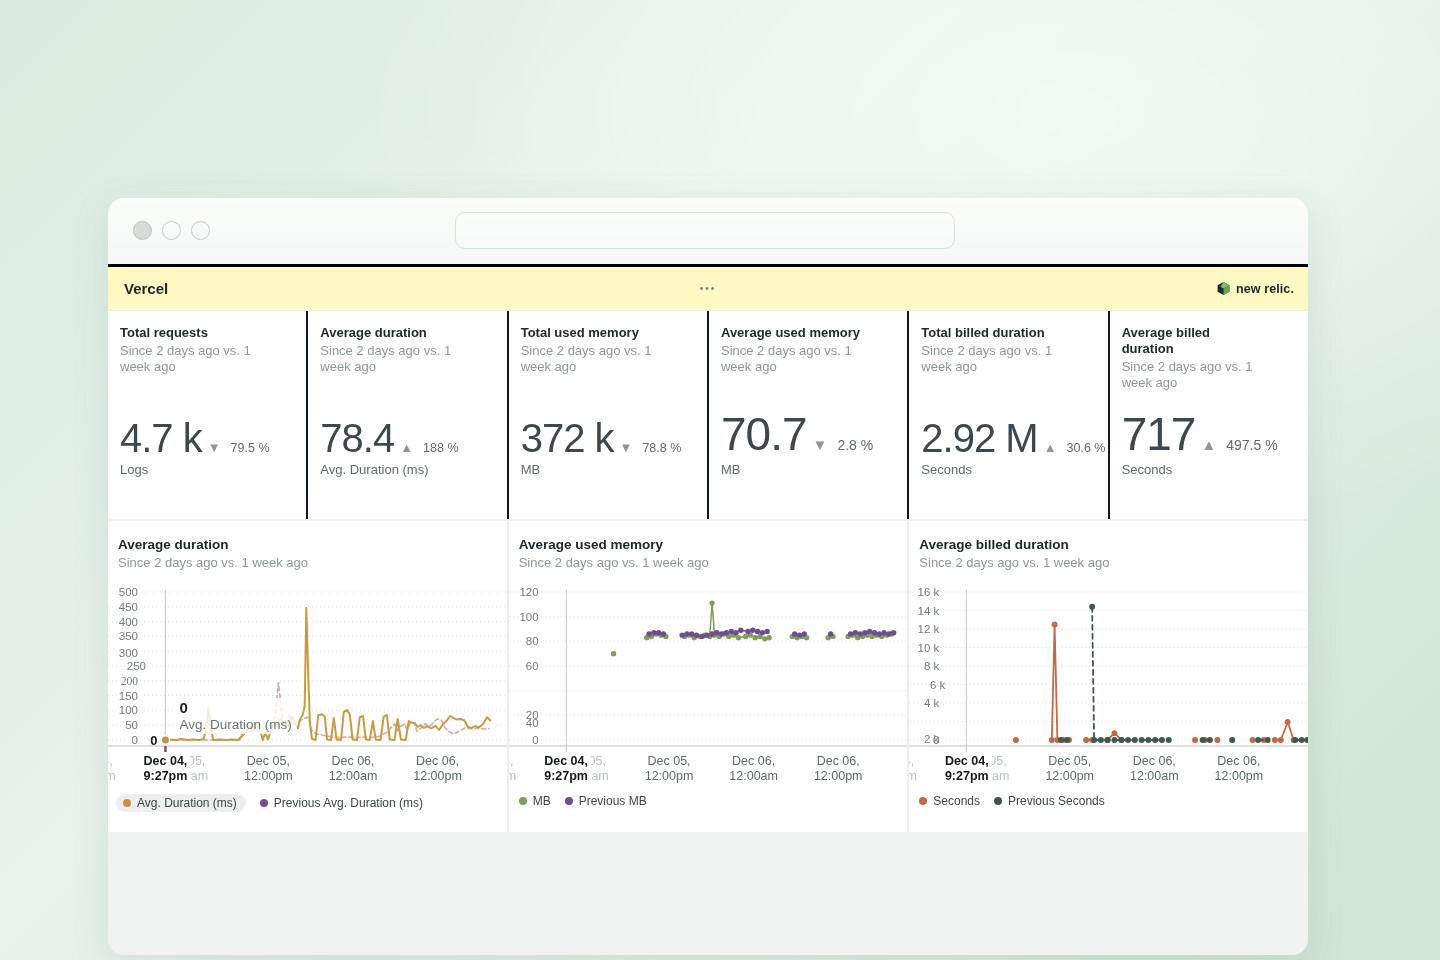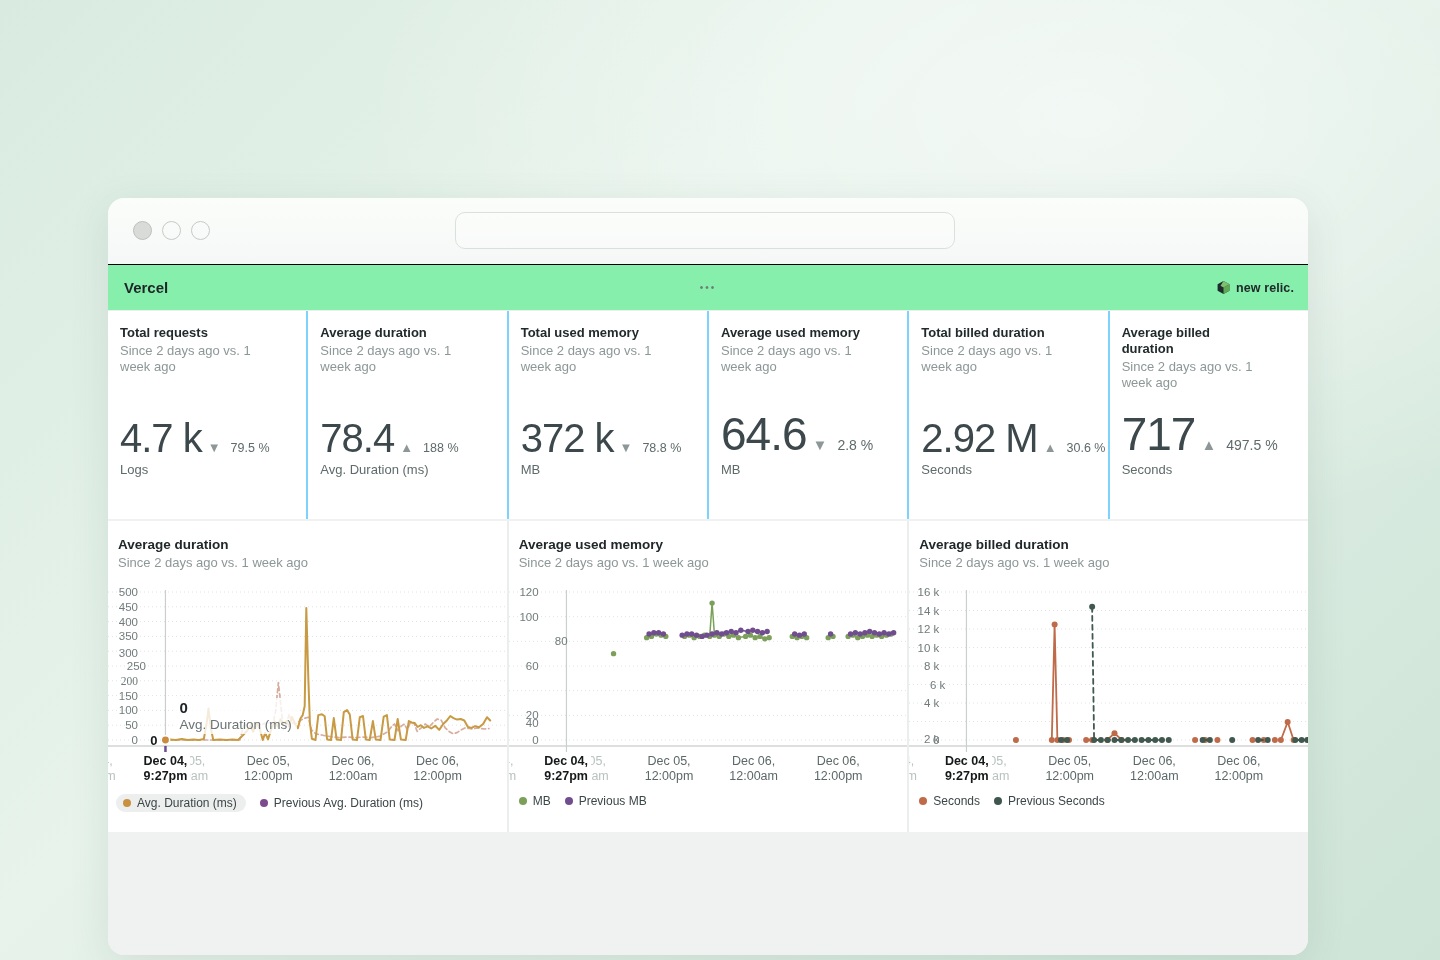--- a/index.html
+++ b/index.html
@@ -21,33 +21,33 @@
   .dot1{left:25px;background:#d9dbd9;border:1.5px solid #bcc0bc;}
   .dot2{left:54px;border:1.5px solid #c6cac6;}
   .dot3{left:83px;border:1.5px solid #c6cac6;}
   .urlbar{
     position:absolute;left:347px;top:14px;width:500px;height:37px;box-sizing:border-box;
     border:1.5px solid #dae0da;border-radius:10px;background:rgba(255,255,255,0.28);
     font-size:13px;color:#5a6560;padding:0 12px;outline:none;
   }
   
   .dash-header{
-    height:47px;background:#86efac;border-top:1px solid #000000;border-bottom:1px solid #eceeed;
+    height:47px;background:#fef9c3;border-top:3px solid #000000;border-bottom:1px solid #eceeed;
     display:flex;align-items:center;padding:0 16px;position:relative;box-sizing:border-box;
   }
   .dash-title{font-size:15px;font-weight:700;color:#1e2627;}
   .menu-ellipsis{
     position:absolute;left:50%;transform:translateX(-50%);
     color:#6f7a7a;font-size:10px;letter-spacing:2px;cursor:pointer;user-select:none;
   }
   .brand{position:absolute;right:14px;display:flex;align-items:center;gap:5px;}
   .brand-text{font-size:12.5px;font-weight:700;color:#202a2b;letter-spacing:0.1px;}
   
   .stats-row{
-    display:grid;grid-template-columns:repeat(6,1fr);gap:2px;height:208px;background:#7dd3fc;
+    display:grid;grid-template-columns:repeat(6,1fr);gap:2px;height:208px;background:#0f172a;
   }
   .stat-card{background:#ffffff;padding:14px 12px 0 12px;display:flex;flex-direction:column;overflow:hidden;}
   .card-title{font-size:13px;font-weight:700;color:#222b2c;line-height:16px;}
   .card-title.narrow{max-width:118px;}
   .card-subtitle{font-size:13px;color:#8d9797;line-height:16px;margin-top:2px;max-width:150px;}
   .stat-value-row{margin-top:auto;display:flex;align-items:baseline;white-space:nowrap;}
   .stat-value{font-size:40px;font-weight:400;color:#3c484b;letter-spacing:-1px;}
   .stat-card.value-lg .stat-value{font-size:46px;}
   .delta-arrow{font-size:13px;color:#8d9797;margin-left:6px;}
   .stat-card.value-lg .delta-arrow{font-size:15px;}
@@ -135,21 +135,21 @@
         <span class="stat-value">372 k</span>
         <span class="delta-arrow">▼</span>
         <span class="delta-pct">78.8 %</span>
       </div>
       <div class="stat-unit">MB</div>
     </div>
     <div class="stat-card value-lg">
       <div class="card-title">Average used memory</div>
       <div class="card-subtitle">Since 2 days ago vs. 1 week ago</div>
       <div class="stat-value-row">
-        <span class="stat-value">64.6</span>
+        <span class="stat-value">70.7</span>
         <span class="delta-arrow">▼</span>
         <span class="delta-pct">2.8 %</span>
       </div>
       <div class="stat-unit">MB</div>
     </div>
     <div class="stat-card">
       <div class="card-title">Total billed duration</div>
       <div class="card-subtitle">Since 2 days ago vs. 1 week ago</div>
       <div class="stat-value-row">
         <span class="stat-value">2.92 M</span>
@@ -358,21 +358,21 @@
               <circle cx="370.272" cy="51.93333333333334" r="2.7" fill="#6f4d8f"></circle>
               <circle cx="375.06" cy="50.7" r="2.7" fill="#6f4d8f"></circle>
               <circle cx="379.84799999999996" cy="51.93333333333334" r="2.7" fill="#6f4d8f"></circle>
               <circle cx="384.63599999999997" cy="50.7" r="2.7" fill="#6f4d8f"></circle>
             </g>
           </svg>
           <span class="ylab" style="top: 158px;">0</span>
           <span class="ylab" style="top: 133.333px;">20</span>
           <span class="ylab" style="top: 108.667px; margin-top: 32px;">40</span>
           <span class="ylab" style="top: 84px;">60</span>
-          <span class="ylab" style="top: 59.3333px; padding-left: 29px;">80</span>
+          <span class="ylab" style="top: 59.3333px;">80</span>
           <span class="ylab" style="top: 34.6667px;">100</span>
           <span class="ylab" style="top: 10px;">120</span>
         </div>
       <div class="xlabels">
           <div class="xtick faded" style="left: -16.758px;">
             <div>Dec 04,</div>
             <div>12:00pm</div>
           </div>
           <div class="xtick faded" style="left: 75.81px;">
             <div>Dec 05,</div>

